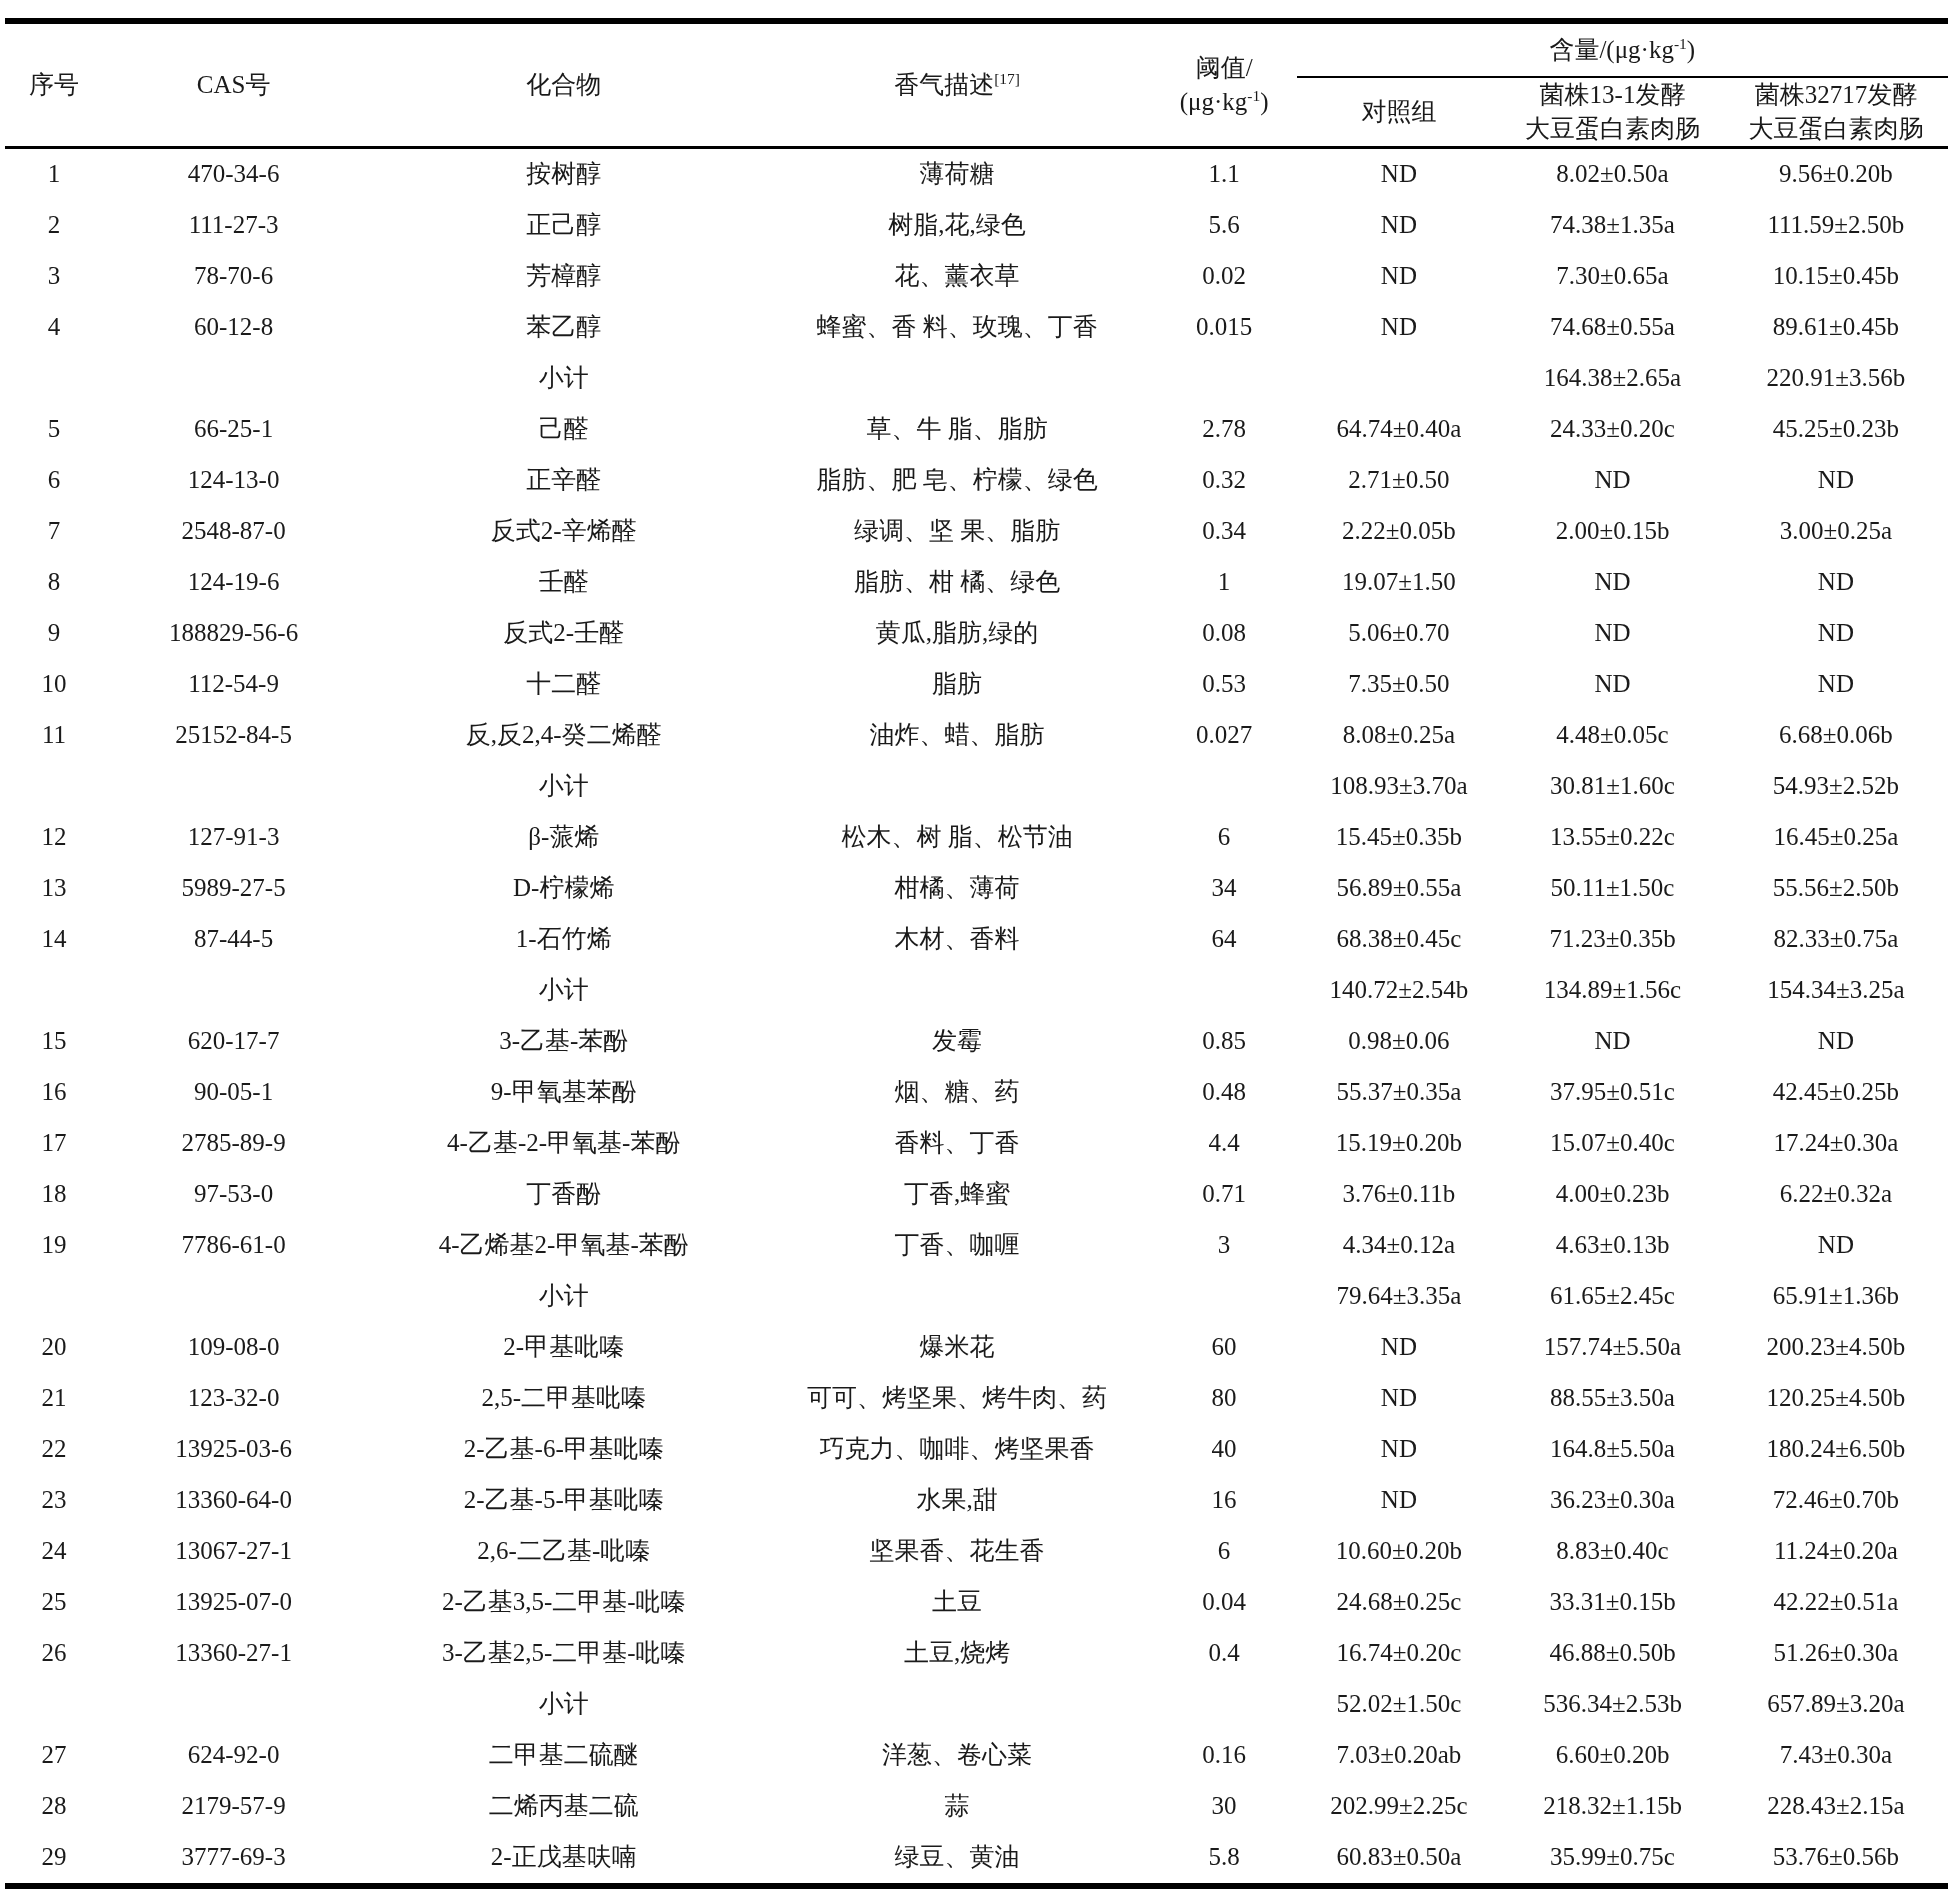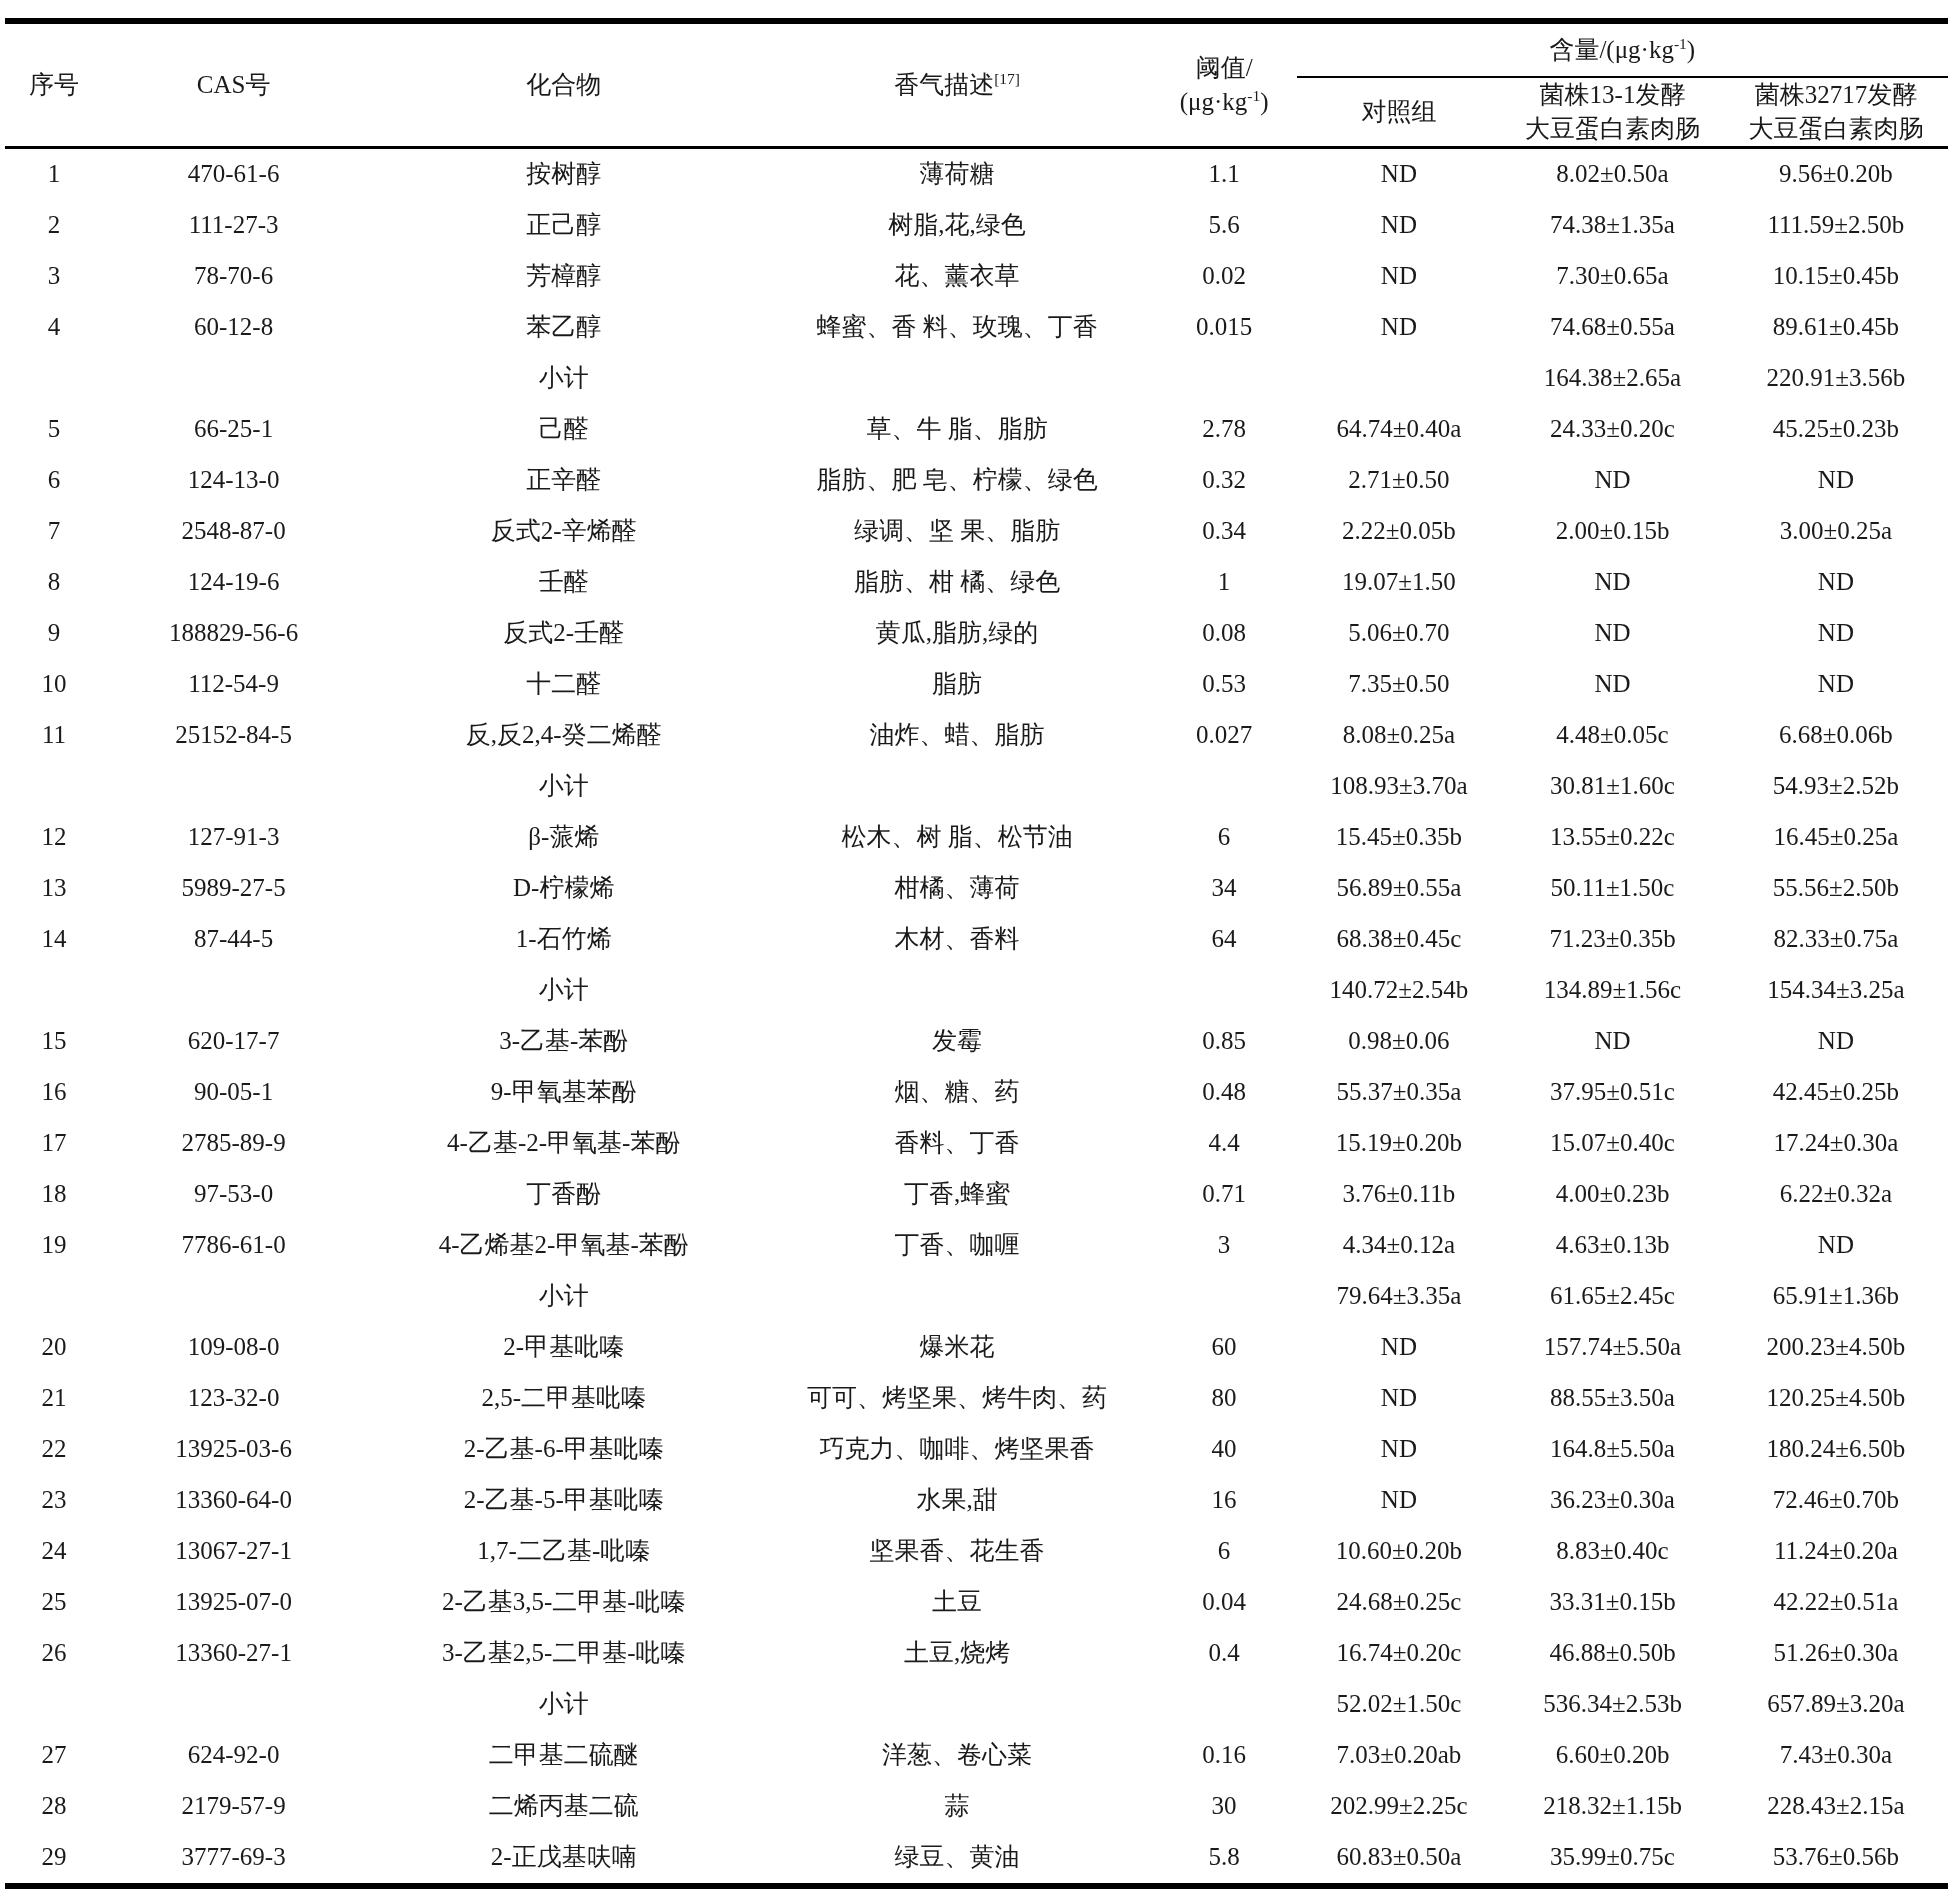--- a/index.html
+++ b/index.html
@@ -80,21 +80,21 @@
       </tr>
       <tr>
         <th>对照组</th>
         <th><span class="two-line"><span>菌株13-1发酵</span><br><span>大豆蛋白素肉肠</span></span></th>
         <th><span class="two-line"><span>菌株32717发酵</span><br><span>大豆蛋白素肉肠</span></span></th>
       </tr>
     </thead>
     <tbody>
         <tr>
           <td>1</td>
-          <td>470-61-6</td>
+          <td>470-34-6</td>
           <td>按树醇</td>
           <td>薄荷糖</td>
           <td>1.1</td>
           <td>ND</td>
           <td>8.02±0.50a</td>
           <td>9.56±0.20b</td>
         </tr>
         <tr>
           <td>2</td>
           <td>111-27-3</td>
@@ -351,21 +351,21 @@
           <td>2-乙基-5-甲基吡嗪</td>
           <td>水果,甜</td>
           <td>16</td>
           <td>ND</td>
           <td>36.23±0.30a</td>
           <td>72.46±0.70b</td>
         </tr>
         <tr>
           <td>24</td>
           <td>13067-27-1</td>
-          <td>1,7-二乙基-吡嗪</td>
+          <td>2,6-二乙基-吡嗪</td>
           <td>坚果香、花生香</td>
           <td>6</td>
           <td>10.60±0.20b</td>
           <td>8.83±0.40c</td>
           <td>11.24±0.20a</td>
         </tr>
         <tr>
           <td>25</td>
           <td>13925-07-0</td>
           <td>2-乙基3,5-二甲基-吡嗪</td>

